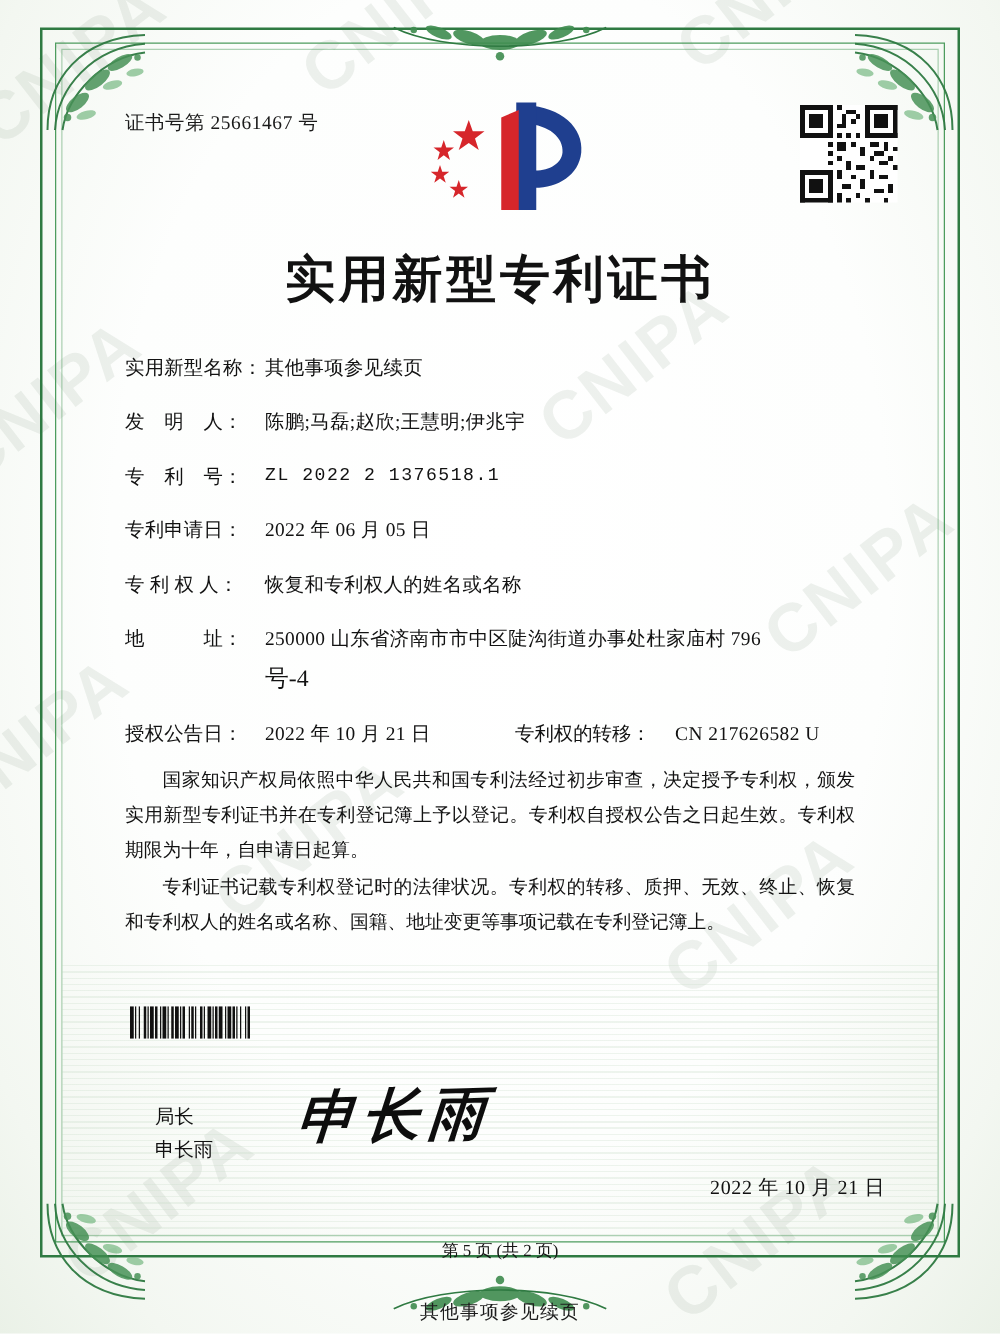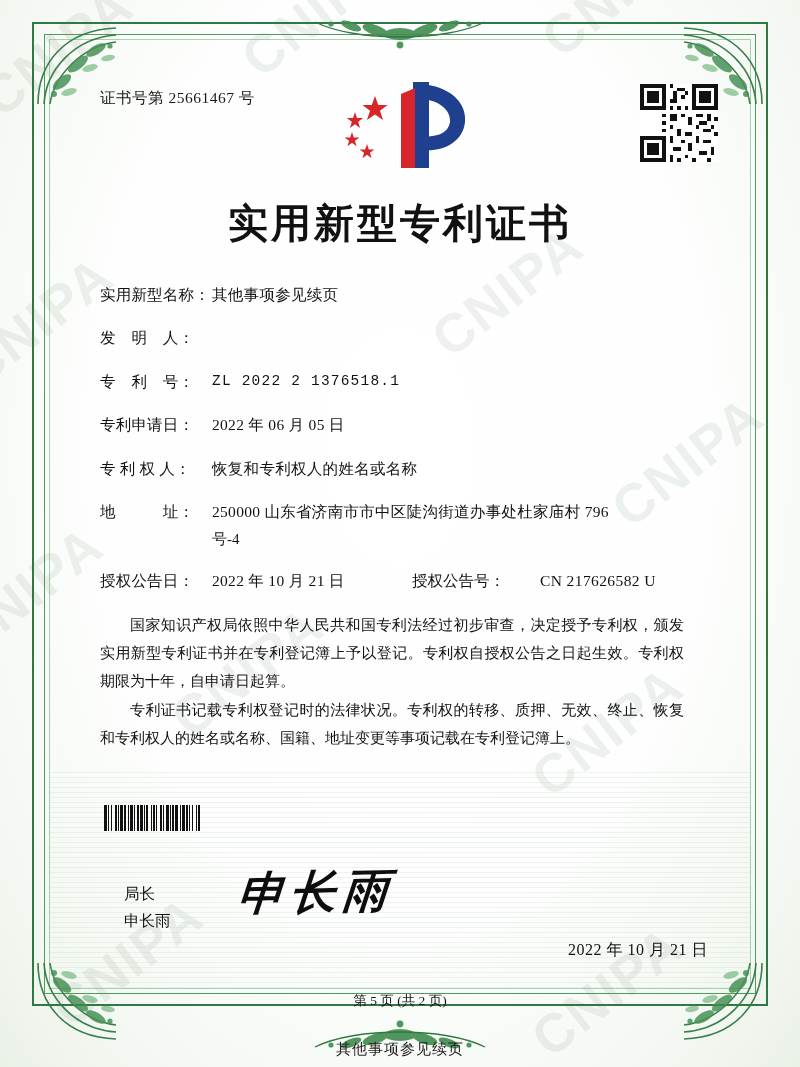--- a/index.html
+++ b/index.html
@@ -168,21 +168,21 @@
     white-space: nowrap;
   }
   .frow.two-col .fvalue2 {
     flex: 1 1 auto;
     letter-spacing: 0.4px;
   }
   .addr-2 {
     padding-left: 112px;
     margin-top: -16px;
     margin-bottom: 22px;
-    font-size: 15px;
+    font-size: 19px;
   }
 
   
   .paras {
     position: absolute;
     left: 100px;
     top: 612px;
     width: 600px;
     font-size: 15px;
     line-height: 1.85;
@@ -496,20 +496,21 @@
 
   <div class="fields">
 
     <div class="frow">
       <div class="flabel">实用新型名称：</div>
       <div class="fvalue">其他事项参见续页</div>
     </div>
 
     <div class="frow">
       <div class="flabel">发　明　人：</div>
+      <div class="fvalue">陈鹏;马磊;赵欣;王慧明;伊兆宇</div>
     </div>
 
     <div class="frow">
       <div class="flabel">专　利　号：</div>
       <div class="fvalue mono">ZL 2022 2 1376518.1</div>
     </div>
 
     <div class="frow">
       <div class="flabel">专利申请日：</div>
       <div class="fvalue">2022 年 06 月 05 日</div>
@@ -522,21 +523,21 @@
 
     <div class="frow">
       <div class="flabel">地　　　址：</div>
       <div class="fvalue">250000  山东省济南市市中区陡沟街道办事处杜家庙村 796</div>
     </div>
     <div class="addr-2">号-4</div>
 
     <div class="frow two-col">
       <div class="flabel">授权公告日：</div>
       <div class="fvalue">2022 年 10 月 21 日</div>
-      <div class="flabel2">授权公告号：</div>
+      <div class="flabel2">专利权的转移：</div>
       <div class="fvalue2">CN 217626582 U</div>
     </div>
 
   </div>
 
   <div class="paras">
     <p>国家知识产权局依照中华人民共和国专利法经过初步审查，决定授予专利权，颁发实用新型专利证书并在专利登记簿上予以登记。专利权自授权公告之日起生效。专利权期限为十年，自申请日起算。</p>
     <p>专利证书记载专利权登记时的法律状况。专利权的转移、质押、无效、终止、恢复和专利权人的姓名或名称、国籍、地址变更等事项记载在专利登记簿上。</p>
   </div>
 

